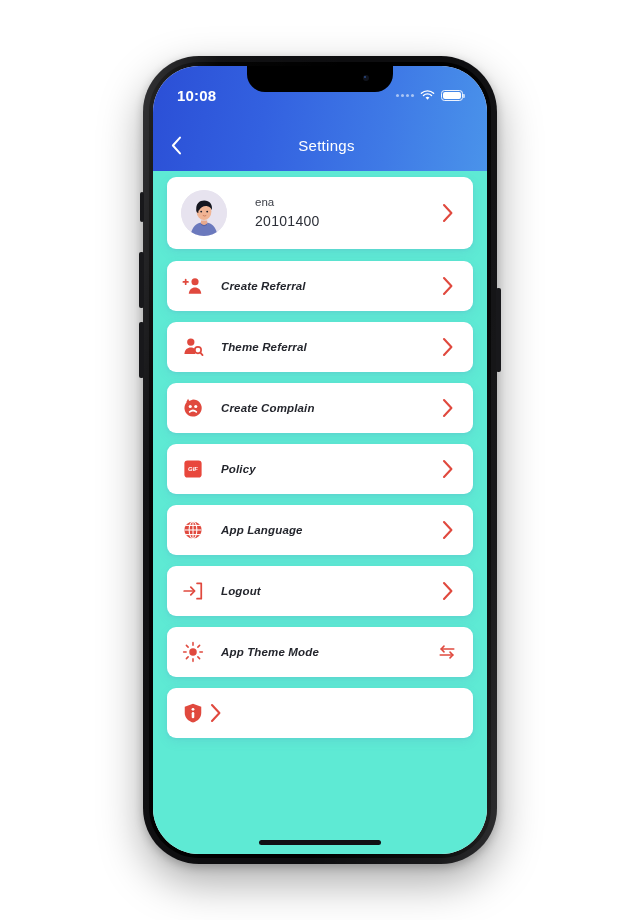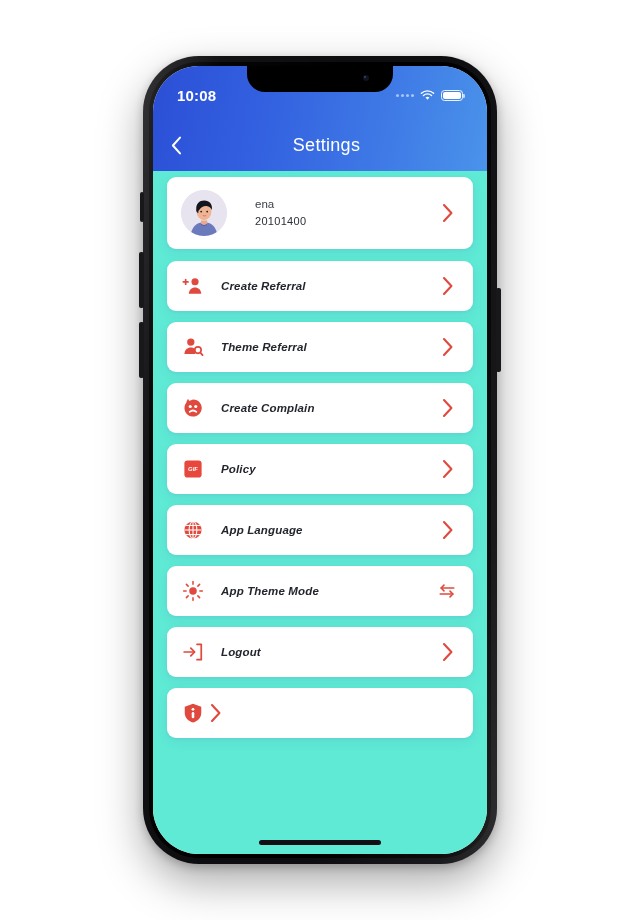--- a/index.html
+++ b/index.html
@@ -176,21 +176,21 @@
     display: flex;
     align-items: center;
     justify-content: center;
     cursor: pointer;
   }
   .nav-title {
     position: absolute;
     left: 13px; right: 0;
     text-align: center;
     color: #ffffff;
-    font-size: 18px;
+    font-size: 15px;
     font-weight: normal;
     letter-spacing: 0.3px;
     pointer-events: none;
   }
 
   
   .content {
     position: absolute;
     top: 105px; left: 0; right: 0; bottom: 0;
     background: #5eead4;
@@ -228,21 +228,21 @@
     margin-left: 28px;
     flex: 1 1 auto;
     min-width: 0;
   }
   .profile-name {
     font-size: 11.5px;
     color: #3c3f48;
     line-height: 1.5;
   }
   .profile-id {
-    font-size: 11px;
+    font-size: 14px;
     color: #2c2f38;
     line-height: 1.5;
     letter-spacing: 0.3px;
   }
 
   
   .card-row {
     height: 50px;
     padding: 0 16px 0 14px;
     font-style: italic;
@@ -447,20 +447,38 @@
         <div class="row-trail">
           <svg width="13" height="20" viewBox="0 0 13 20">
             <path d="M3 2 L10.4 10 L3 18" stroke="#e0493e" stroke-width="2.1" fill="none" stroke-linecap="round" stroke-linejoin="round"></path>
           </svg>
         </div>
       </div>
 
       <div class="card card-row">
         <div class="row-icon">
           <svg width="22" height="22" viewBox="0 0 24 24">
+            <g stroke="#e0493e" stroke-width="1.9" fill="none" stroke-linecap="round" stroke-linejoin="round">
+              <path d="M2.4 12 H13.2"></path>
+              <path d="M9.6 7.8 L13.8 12 L9.6 16.2"></path>
+              <path d="M16.4 3.6 H21.0 V20.4 H16.4"></path>
+            </g>
+          </svg>
+        </div>
+        <div class="row-label">Logout</div>
+        <div class="row-trail">
+          <svg width="13" height="20" viewBox="0 0 13 20">
+            <path d="M3 2 L10.4 10 L3 18" stroke="#e0493e" stroke-width="2.1" fill="none" stroke-linecap="round" stroke-linejoin="round"></path>
+          </svg>
+        </div>
+      </div>
+
+      <div class="card card-row">
+        <div class="row-icon">
+          <svg width="22" height="22" viewBox="0 0 24 24">
             <circle cx="12" cy="12" r="4.1" fill="#e0493e"></circle>
             <g stroke="#e0493e" stroke-width="1.7" stroke-linecap="round">
               <path d="M12 1.8 v2.7"></path>
                 <path d="M12 19.5 v2.7"></path>
               <path d="M1.8 12 h2.7"></path>
                 <path d="M19.5 12 h2.7"></path>
               <path d="M4.8 4.8 l1.9 1.9"></path>
                 <path d="M17.3 17.3 l1.9 1.9"></path>
               <path d="M19.2 4.8 l-1.9 1.9"></path>
                 <path d="M6.7 17.3 l-1.9 1.9"></path>
@@ -476,38 +494,20 @@
               <path d="M2.4 12.4 H16.6"></path>
               <path d="M13.4 9.2 L16.6 12.4 L13.4 15.6"></path>
             </g>
           </svg>
         </div>
       </div>
 
       <div class="card card-row">
         <div class="row-icon">
           <svg width="22" height="22" viewBox="0 0 24 24">
-            <g stroke="#e0493e" stroke-width="1.9" fill="none" stroke-linecap="round" stroke-linejoin="round">
-              <path d="M2.4 12 H13.2"></path>
-              <path d="M9.6 7.8 L13.8 12 L9.6 16.2"></path>
-              <path d="M16.4 3.6 H21.0 V20.4 H16.4"></path>
-            </g>
-          </svg>
-        </div>
-        <div class="row-label">Logout</div>
-        <div class="row-trail">
-          <svg width="13" height="20" viewBox="0 0 13 20">
-            <path d="M3 2 L10.4 10 L3 18" stroke="#e0493e" stroke-width="2.1" fill="none" stroke-linecap="round" stroke-linejoin="round"></path>
-          </svg>
-        </div>
-      </div>
-
-      <div class="card card-row">
-        <div class="row-icon">
-          <svg width="22" height="22" viewBox="0 0 24 24">
             <path d="M12 1.8 L21 5.2 V12.0 C21 17.2 17.2 20.8 12 22.4
                      C6.8 20.8 3 17.2 3 12.0 V5.2 Z" fill="#e0493e"></path>
             <circle cx="12" cy="8.0" r="1.55" fill="#ffffff"></circle>
             <rect x="10.6" y="10.8" width="2.8" height="7.0" rx="1.4" fill="#ffffff"></rect>
           </svg>
         </div>
         <div class="row-trail">
           <svg width="13" height="20" viewBox="0 0 13 20">
             <path d="M3 2 L10.4 10 L3 18" stroke="#e0493e" stroke-width="2.1" fill="none" stroke-linecap="round" stroke-linejoin="round"></path>
           </svg>

